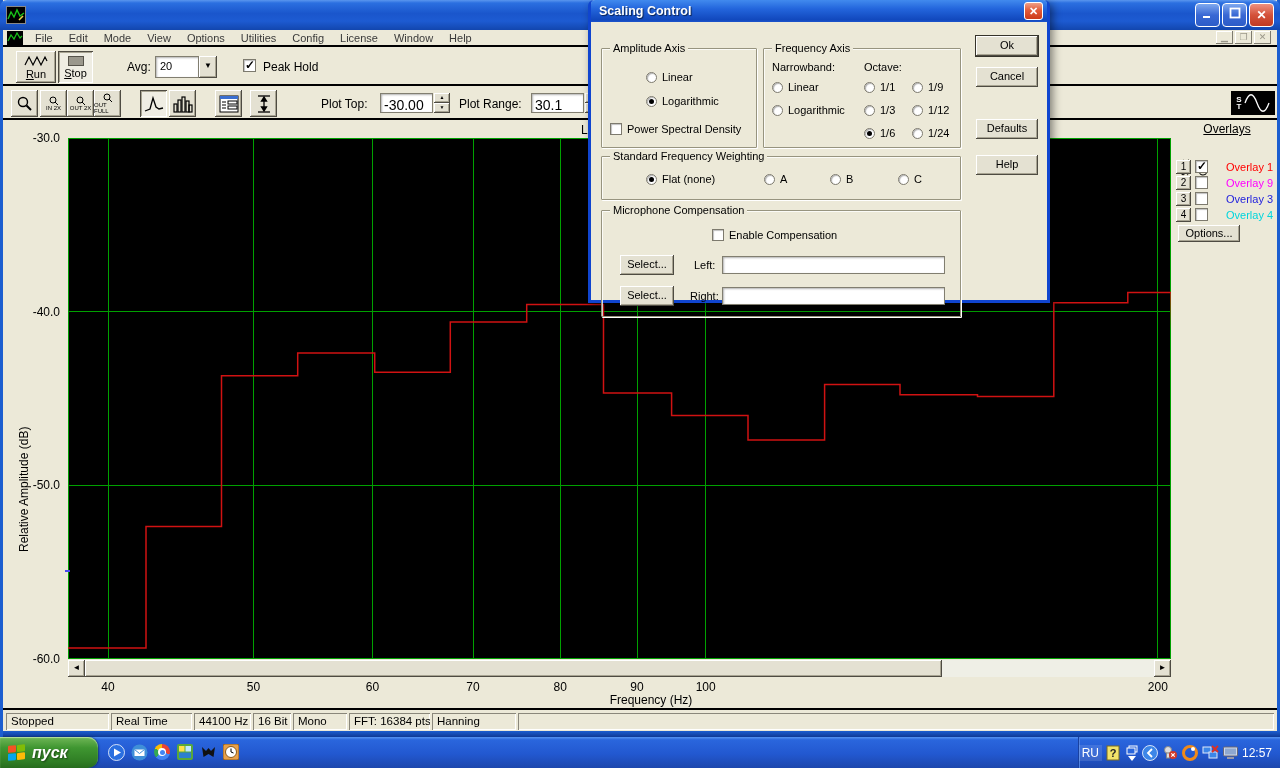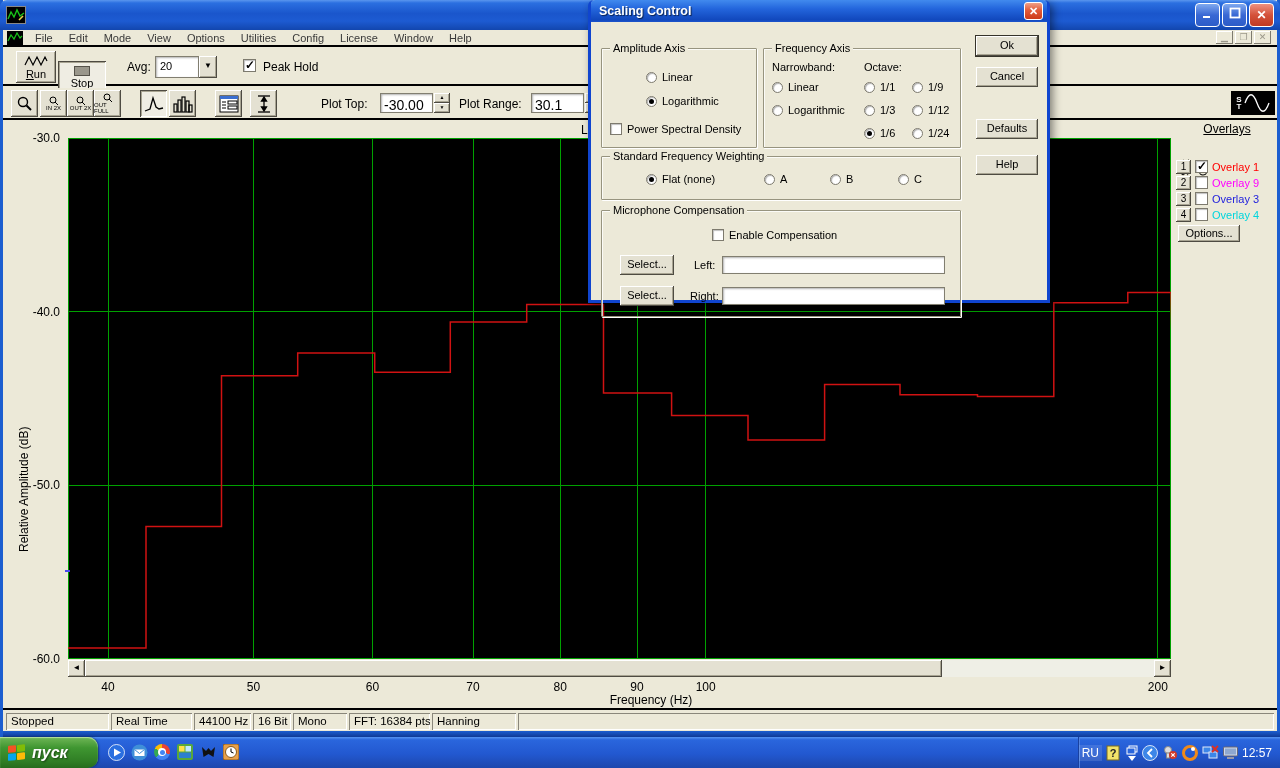--- a/index.html
+++ b/index.html
@@ -69,21 +69,21 @@
   #hscroll { position:absolute; left:65px; top:538px; width:1103px; height:17px; background:#efefe6; }
   #hscroll .arrow { position:absolute; top:0; width:17px; height:17px; font-size:8px; line-height:16px; text-align:center; }
   #hscroll .thumb { position:absolute; left:17px; top:0; width:857px; height:17px; }
 
   
   #overlays-header { position:absolute; left:1192px; top:0px; width:64px; text-align:center; font-size:12px; text-decoration:underline; }
   .vlabel { position:absolute; writing-mode:vertical-rl; transform:rotate(180deg); font-size:11px; }
   .ovl-row { position:absolute; left:1173px; height:15px; display:flex; align-items:center; gap:4px; }
   .ovl-num { width:15px; height:14px; text-align:center; line-height:13px; font-size:10px; }
   .ovl-cb { width:13px; height:13px; }
-  .ovl-lbl { font-size:11px; }
+  .ovl-lbl { font-size:11px;margin-left:14px; }
   #options-btn { position:absolute; left:1175px; top:103px; width:62px; height:17px; text-align:center; line-height:16px; font-size:11px; }
   #siggen-icon { position:absolute; left:1228px; top:3px; width:44px; height:24px; background:#000; color:#fff; display:flex; align-items:center; justify-content:center; gap:2px; }
   #siggen-icon .st { font-size:8px; font-weight:bold; line-height:7px; text-align:center; }
   #marker-tick { position:absolute; left:62px; top:448px; width:5px; height:2px; background:#4a4af0; }
 
   
   #statusbar { position:absolute; left:0; top:708px; width:1274px; height:23px; background:#ece9d8; border-top:2px solid #000; padding-top:2px; }
   .scell { position:absolute; top:3px; height:17px; padding:2px 5px; font-size:11.5px; background:#ece9d8;
            box-shadow:inset 1px 1px 0 #8a877b, inset -1px -1px 0 #fff; white-space:nowrap; overflow:hidden; }
   #winbottom { position:absolute; left:0; top:731px; width:1280px; height:6px; background:linear-gradient(180deg,#1c5ed0,#0f3a96); }
@@ -174,21 +174,21 @@
     </span>
   </div>
 
   <div id="toolbar1">
     <div class="tbtn btn3d" style="left:13px;top:2px;width:40px;height:32px;">
       <svg width="24" height="12" viewBox="0 0 24 12">
           <polyline points="1,10 5,2 9,10 13,2 17,10 21,2 23,6" fill="none" stroke="#000" stroke-width="1.2"></polyline>
         </svg>
       <span class="lb">Run</span>
     </div>
-    <div class="tbtn btn3d pressed" style="left:55px;top:12px;width:48px;height:32px;">
+    <div class="tbtn btn3d pressed" style="left:55px;top:2px;width:35px;height:32px;">
       <span style="width:16px;height:10px;background:#9a978c;border:1px solid #55524a;display:inline-block;"></span>
       <span class="lb">Stop</span>
     </div>
     <span class="abs" style="left:124px;top:11px;font-size:12px;">Avg:</span>
     <div id="combo-avg" class="abs" style="left:152px;top:7px;">
       <span class="val sunken">20</span>
       <span class="drop btn3d">▼</span>
     </div>
     <span class="checkbox checked abs" style="left:240px;top:10px;"></span>
     <span class="abs" style="left:260px;top:11px;font-size:12px;">Peak Hold</span>

